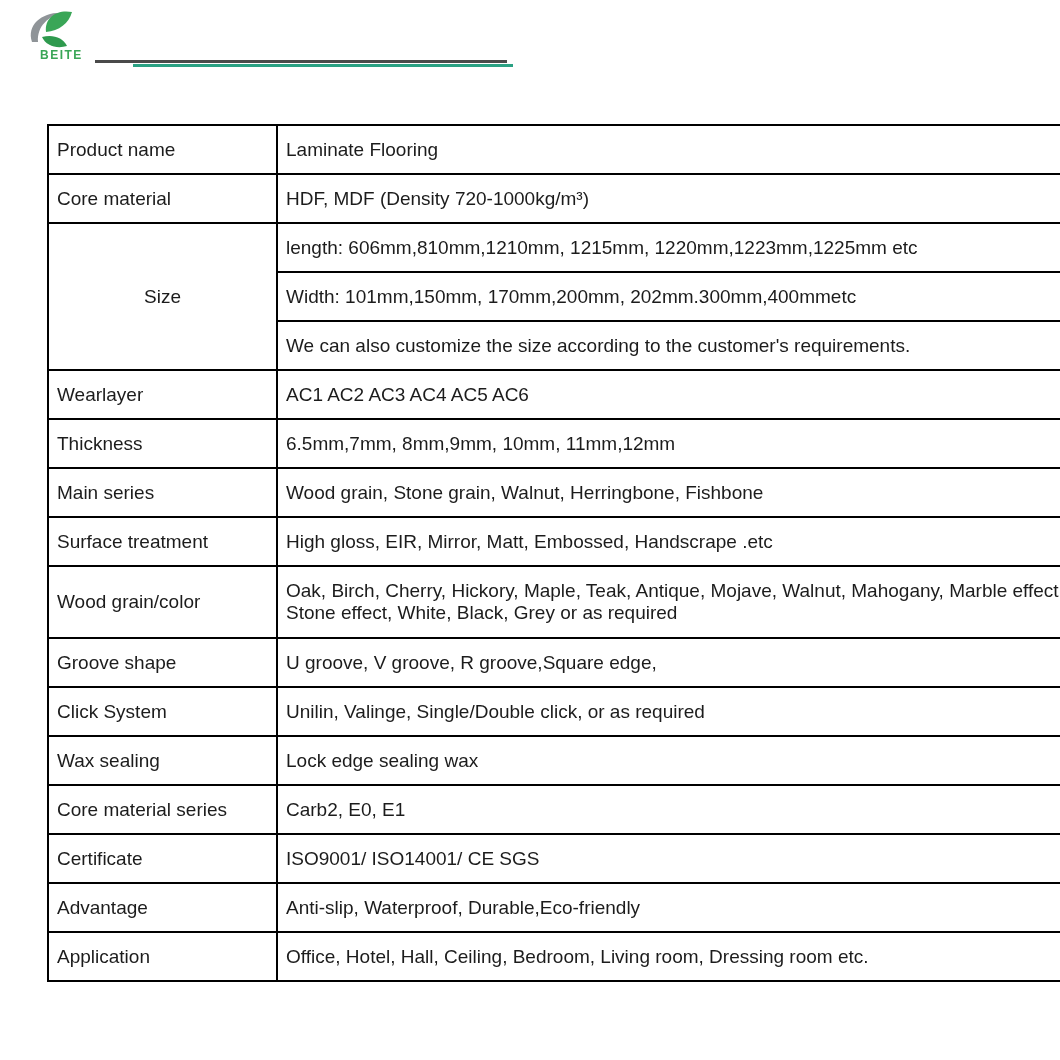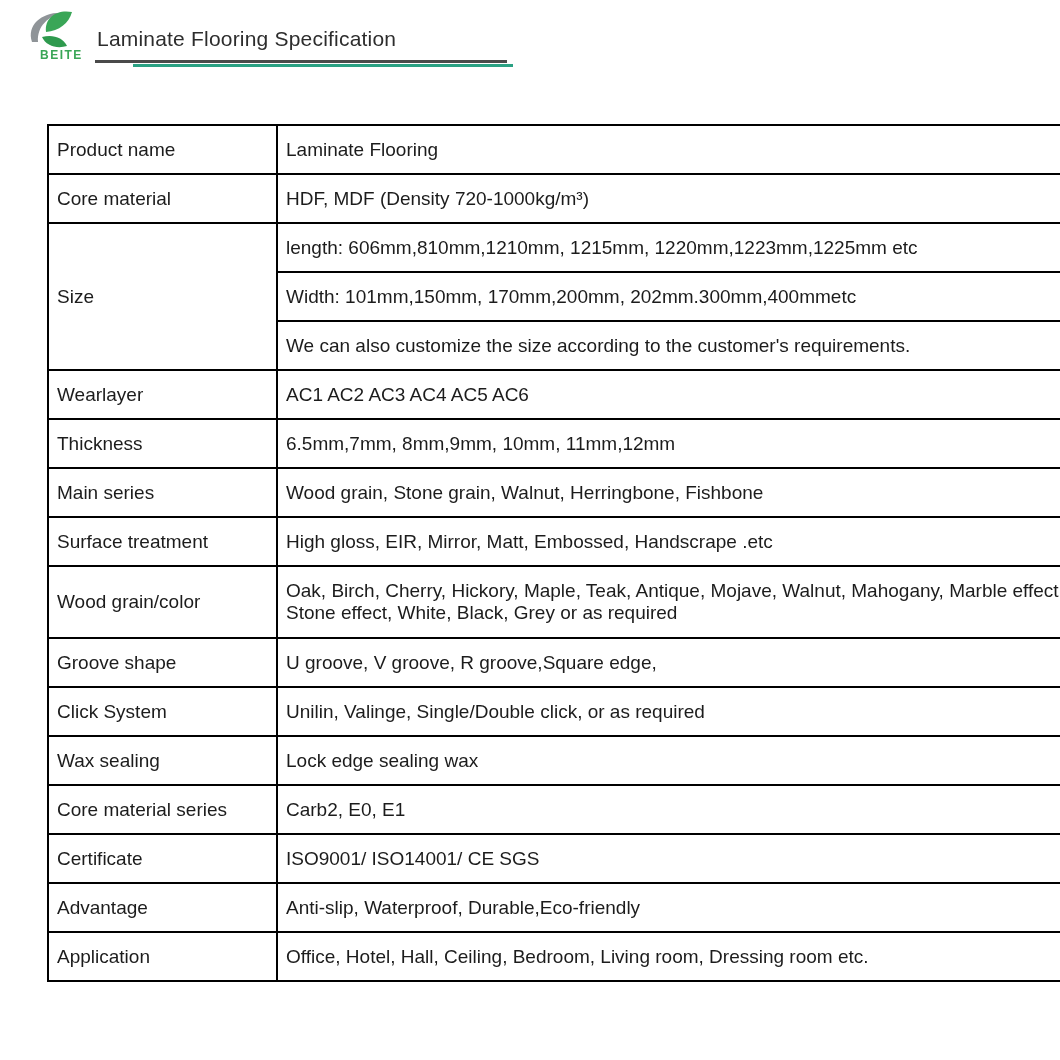--- a/index.html
+++ b/index.html
@@ -68,38 +68,38 @@
     font-size: 19px;
     color: #1c1c1c;
     padding: 4px 8px;
     vertical-align: middle;
     overflow: hidden;
   }
   td.label-cell {
     width: 211px;
   }
   td.size-label {
+    text-align: center;
   }
   tr.row { height: 49px; }
   tr.row-tall { height: 72px; }
   td.value-cell { padding-left: 7px; margin-top: 38px; }
 </style>
 </head>
 <body>
 
 <div class="page">
 
   <div class="header">
     <svg class="logo" viewBox="0 0 76 58" xmlns="http://www.w3.org/2000/svg">
       <path d="M16 36 C 10 18, 28 5, 48 7 C 32 10, 21 20, 22 36 Z" fill="#8f9498"></path>
       <path d="M30 26 C 28 11, 42 3, 56 6 C 53 17, 43 25, 30 26 Z" fill="#3aa657"></path>
       <path d="M26 31 C 36 28, 47 31, 51 40 C 41 43, 30 40, 26 31 Z" fill="#2f9a4e"></path>
       <text x="24" y="53" fill="#3aa657" font-size="12" font-weight="bold" letter-spacing="1.5" font-family="Liberation Sans, sans-serif">BEITE</text>
     </svg>
-    <div class="page-title">Laminate Flooring Specification</div>
     <div class="underline-dark"></div>
     <div class="underline-green"></div>
   </div>
 
   <table class="spec-table">
     <tbody>
       <tr class="row">
         <td class="label-cell">Product name</td>
         <td class="value-cell">Laminate Flooring</td>
       </tr>

